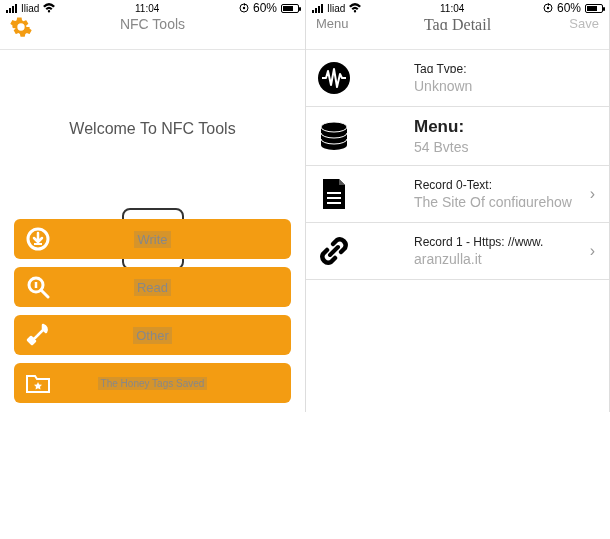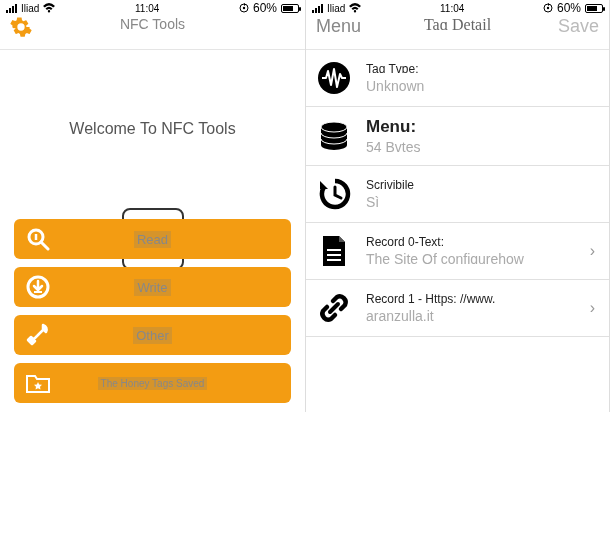--- a/index.html
+++ b/index.html
@@ -70,21 +70,21 @@
       border-bottom: 1px solid #e5e5e5;
     }
     .nav-title {
       color: #888;
       font-size: 14px;
       flex: 1;
       text-align: center;
     }
     .nav-left, .nav-right {
       width: 50px;
-      font-size: 18px;
+      font-size: 13px;
       color: #888;
     }
     .nav-right { text-align: right; color: #bbb;}
     .gear-icon {
       color: #f39c12;
       font-size: 20px;
     }
 
     
     .welcome-area {
@@ -161,21 +161,21 @@
       position: relative;
     }
     .detail-row .row-icon {
       width: 40px;
       height: 36px;
       display: flex;
       align-items: center;
       justify-content: center;
       margin-right: 12px;
     }
-    .detail-row .row-text { flex: 1; }
+    .detail-row .row-text { flex: 1; margin-left: 48px; }
     .detail-row .row-title {
       font-size: 12px;
       color: #222;
     }
     .detail-row .row-sub {
       font-size: 14px;
       color: #aaa;
       margin-top: 2px;
     }
     .detail-row .chevron {
@@ -251,36 +251,36 @@
           <path d="M52 11 Q59 24 52 37" stroke="#333" stroke-width="3" fill="none" stroke-linecap="round"></path>
         </svg>
       </div>
     </div>
   </div>
 
   <div class="action-buttons">
     <div class="action-btn">
       <div class="btn-icon">
         <svg width="24" height="24" viewBox="0 0 24 24">
+            <circle cx="12" cy="12" r="10" stroke="#fff" stroke-width="3" fill="none"></circle>
+            <path d="M12 6 L12 14 M8 11 L12 15 L16 11" stroke="#fff" stroke-width="2.5" fill="none" stroke-linecap="round" stroke-linejoin="round"></path>
+            <line x1="8" y1="17" x2="16" y2="17" stroke="#fff" stroke-width="2"></line>
+          </svg>
+      </div>
+      <div class="btn-label">Write</div>
+    </div>
+    <div class="action-btn">
+      <div class="btn-icon">
+        <svg width="24" height="24" viewBox="0 0 24 24">
             <circle cx="10" cy="10" r="7" stroke="#fff" stroke-width="3" fill="none"></circle>
             <line x1="10" y1="7" x2="10" y2="13" stroke="#fff" stroke-width="2.5"></line>
             <line x1="15" y1="15" x2="22" y2="22" stroke="#fff" stroke-width="3" stroke-linecap="round"></line>
           </svg>
       </div>
       <div class="btn-label">Read</div>
-    </div>
-    <div class="action-btn">
-      <div class="btn-icon">
-        <svg width="24" height="24" viewBox="0 0 24 24">
-            <circle cx="12" cy="12" r="10" stroke="#fff" stroke-width="3" fill="none"></circle>
-            <path d="M12 6 L12 14 M8 11 L12 15 L16 11" stroke="#fff" stroke-width="2.5" fill="none" stroke-linecap="round" stroke-linejoin="round"></path>
-            <line x1="8" y1="17" x2="16" y2="17" stroke="#fff" stroke-width="2"></line>
-          </svg>
-      </div>
-      <div class="btn-label">Write</div>
     </div>
     <div class="action-btn">
       <div class="btn-icon">
         <svg width="24" height="24" viewBox="0 0 24 24">
             <path d="M4 20 L13 11 M11 13 L20 4 M17 2 Q22 4 20 9 L17 6 Z M2 17 L6 21 L9 18 L5 14 Z" stroke="#fff" stroke-width="2.5" fill="#fff" stroke-linejoin="round"></path>
           </svg>
       </div>
       <div class="btn-label">Other</div>
     </div>
     <div class="action-btn">
@@ -360,33 +360,20 @@
           <path d="M4 14 A13 5 0 0 0 30 14" fill="none" stroke="#fff" stroke-width="1"></path>
           <path d="M4 20 A13 5 0 0 0 30 20" fill="none" stroke="#fff" stroke-width="1"></path>
         </svg>
       </div>
       <div class="row-text">
         <div class="big-title"><span>Menu:</span></div>
         <div class="row-sub">54 Bvtes</div>
       </div>
     </div>
 
-    <div class="detail-row">
-      <div class="row-icon">
-        <svg width="34" height="34" viewBox="0 0 34 34">
-          <path d="M18 4 A13 13 0 1 1 7 10" stroke="#000" stroke-width="4.5" fill="none"></path>
-          <path d="M3 4 L3 12 L11 12 Z" fill="#000"></path>
-          <path d="M18 10 L18 18 L24 21" stroke="#000" stroke-width="3" fill="none" stroke-linecap="round"></path>
-        </svg>
-      </div>
-      <div class="row-text">
-        <div class="row-title">Scrivibile</div>
-        <div class="row-sub">Sì</div>
-      </div>
-    </div>
 
     <div class="detail-row">
       <div class="row-icon">
         <svg width="30" height="34" viewBox="0 0 30 34">
           <path d="M4 2 L20 2 L26 8 L26 32 L4 32 Z" fill="#000"></path>
           <path d="M20 2 L20 8 L26 8" fill="#555"></path>
           <line x1="8" y1="16" x2="22" y2="16" stroke="#fff" stroke-width="2"></line>
           <line x1="8" y1="21" x2="22" y2="21" stroke="#fff" stroke-width="2"></line>
           <line x1="8" y1="26" x2="22" y2="26" stroke="#fff" stroke-width="2"></line>
         </svg>

